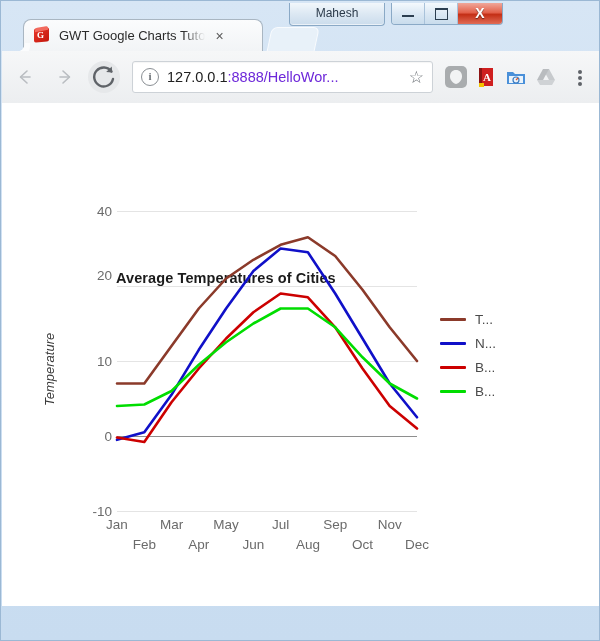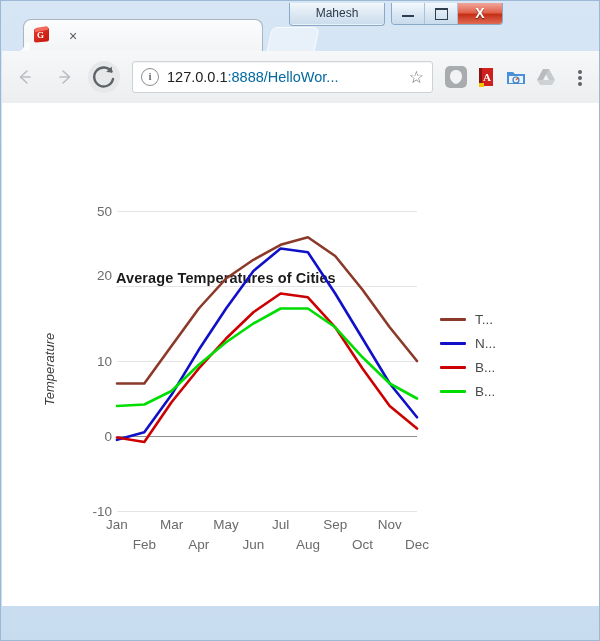--- a/index.html
+++ b/index.html
@@ -126,21 +126,21 @@
   }
   .infoicon{
     width:16px;height:16px;border:1.5px solid #8a8f94;border-radius:50%;
     font-size:11px;line-height:14px;text-align:center;color:#6b7075;
     font-family:"Liberation Serif",serif;font-weight:bold;flex:0 0 auto;
   }
   .urltext{
     margin-left:8px;font-size:14.5px;color:#202020;white-space:nowrap;
     overflow:hidden;flex:1 1 auto;
   }
-  .urltext .dim{color:#0369a1;}
+  .urltext .dim{color:#6d28d9;}
   .star{
     font-size:17px;color:#6f7479;margin-left:6px;flex:0 0 auto;line-height:1;
   }
   .exticons{display:flex;align-items:center;flex:0 0 auto;padding-right:4px;}
   .ext{width:28px;height:28px;margin:0 1px;position:relative;}
   .menu3{
     width:26px;height:30px;margin-left:2px;margin-right:6px;position:relative;
     flex:0 0 auto;
   }
   .dot{
@@ -209,20 +209,21 @@
     </div>
   </div>
 
   <div class="tabstrip">
     <div class="tab">
       <span class="favicon">
         <span class="cube"></span>
           <span class="cubetop"></span>
         <span class="g">G</span>
       </span>
+      <span class="tabtitle">GWT Google Charts Tuto</span>
       <span class="tabclose">×</span>
     </div>
     <div class="ghosttab"></div>
   </div>
 
   <div class="toolbar">
 
     <div class="navbtn">
       <svg class="arrow" viewBox="0 0 16 16">
         <path d="M10 2 L3.5 8 L10 14" fill="none" stroke="#b9bdc1" stroke-width="1.6" stroke-linecap="round" stroke-linejoin="round"></path>
@@ -291,21 +292,21 @@
   </div>
 
   <div class="content">
     <div class="chartwrap">
 
       <div class="charttitle">Average Temperatures of Cities</div>
 
       <div class="axistitle-y">Temperature</div>
 
       <div class="ylabels">
-          <div class="ylab" style="top: 108px;">50</div>
+          <div class="ylab" style="top: 108px;">40</div>
           <div class="ylab" style="top: 172px;">20</div>
           <div class="ylab" style="top: 258px;">10</div>
           <div class="ylab" style="top: 333px;">0</div>
           <div class="ylab" style="top: 408px;">-10</div>
         </div>
       <div class="xlabels">
           <div class="xlab" style="left: 115px; top: 414px;">Jan</div>
           <div class="xlab" style="left: 142.273px; top: 434px;">Feb</div>
           <div class="xlab" style="left: 169.545px; top: 414px;">Mar</div>
           <div class="xlab" style="left: 196.818px; top: 434px;">Apr</div>

